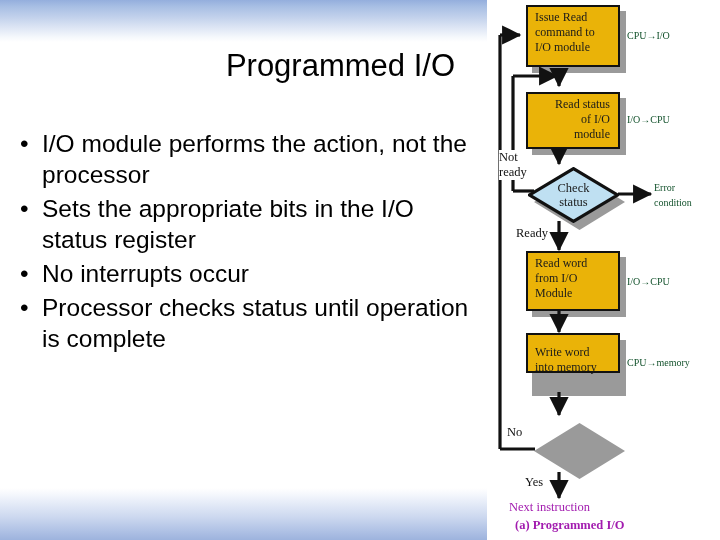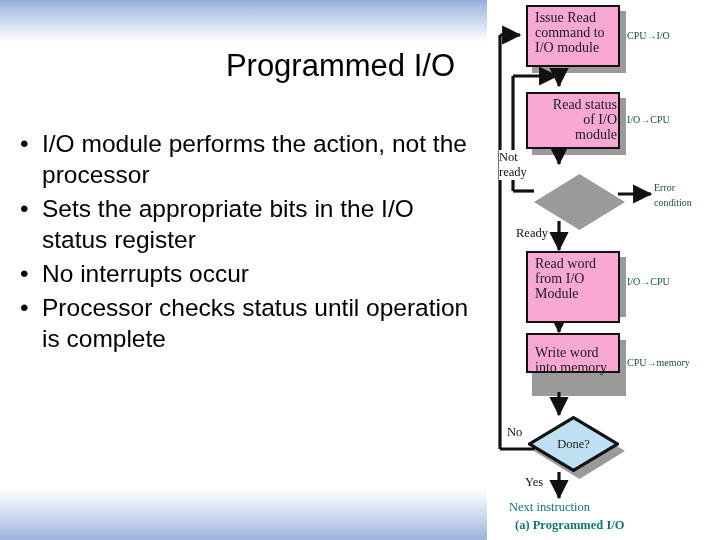--- a/index.html
+++ b/index.html
@@ -76,26 +76,26 @@
   #chart-panel {
     position: absolute;
     left: 487px; top: 0;
     width: 233px; height: 540px;
     background: #ffffff;
     overflow: hidden;
     font-family: "Liberation Serif", serif;
   }
   .node {
     position: absolute;
-    background: #f9a8d4;
+    background: #eab308;
     border: 2px solid #111111;
     color: #1a1a1a;
-    font-size: 14px;
+    font-size: 12px;
     line-height: 15px;
-    padding: 3px 1px 0 7px;
+    padding: 3px 8px 0 7px;
     z-index: 4;
   }
   .shadow {
     position: absolute;
     background: #9a9a9a;
     z-index: 2;
   }
   .diamond-wrap { position: absolute; z-index: 4; }
   .diamond-shape {
     position: absolute;
@@ -140,21 +140,21 @@
     font-size: 12.5px;
     line-height: 14px;
     color: #111111;
     z-index: 6;
     background: #ffffff;
     white-space: nowrap;
   }
   .caption {
     position: absolute;
     font-size: 12.5px;
-    color: #0f766e;
+    color: #a21caf;
     white-space: nowrap;
   }
   .caption.bold { font-weight: bold; }
   svg.wires {
     position: absolute;
     left: 0; top: 0;
     width: 233px; height: 540px;
     z-index: 3;
     overflow: visible;
   }
@@ -233,46 +233,47 @@
     <div class="shadow" style="left:45px; top:98px; width:94px; height:57px;"></div>
     <div class="node" style="left:39px; top:92px; width:94px; height:57px; white-space:pre-line;text-align:right;">Read status
 of I/O
 module</div>
     <div class="sidelabel" style="left:140px; top:112px;">I/O→CPU</div>
 
     <div class="flowlabel" style="left:12px; top:150px; white-space:pre-line; line-height:15px;">Not
 ready</div>
 
     <div class="diamond-shadow" style="left:47px; top:174px; width:91px; height:56px;"></div>
+    <div class="diamond-wrap" style="left:41px; top:167px; width:91px; height:56px;">
+      <div class="diamond-shape"></div>
+      <svg class="diamond-outline" viewBox="0 0 91 56" preserveAspectRatio="none">
+        <polygon points="45.5,1.6 89.4,28 45.5,54.4 1.6,28" fill="none" stroke="#111111" stroke-width="3.2"></polygon>
+      </svg>
+      <div class="diamond-label" style="white-space:pre-line;">Check
+status</div>
+    </div>
     <div class="sidelabel" style="left:167px; top:180px; white-space:pre-line;">Error
 condition</div>
 
     <div class="flowlabel" style="left:29px; top:226px;">Ready</div>
 
     <div class="shadow" style="left:45px; top:257px; width:94px; height:60px;"></div>
-    <div class="node" style="left:39px; top:251px; width:94px; height:72px; white-space:pre-line;">Read word
+    <div class="node" style="left:39px; top:251px; width:94px; height:60px; white-space:pre-line;">Read word
 from I/O
 Module</div>
     <div class="sidelabel" style="left:140px; top:274px;">I/O→CPU</div>
 
     <div class="shadow" style="left:45px; top:340px; width:94px; height:56px;"></div>
     <div class="node" style="left:39px; top:333px; width:94px; height:40px; white-space:pre-line; padding-top:10px;">Write word
 into memory</div>
     <div class="sidelabel" style="left:140px; top:355px;">CPU→memory</div>
 
     <div class="flowlabel" style="left:20px; top:425px;text-align:center;">No</div>
 
     <div class="diamond-shadow" style="left:47px; top:423px; width:91px; height:56px;"></div>
-    <div class="diamond-wrap" style="left:41px; top:416px; width:91px; height:56px;">
-      <div class="diamond-shape"></div>
-      <svg class="diamond-outline" viewBox="0 0 91 56" preserveAspectRatio="none">
-        <polygon points="45.5,1.6 89.4,28 45.5,54.4 1.6,28" fill="none" stroke="#111111" stroke-width="3.2"></polygon>
-      </svg>
-      <div class="diamond-label">Done?</div>
-    </div>
 
     <div class="flowlabel" style="left:38px; top:475px;">Yes</div>
 
     <div class="caption" style="left:22px; top:500px;">Next instruction</div>
     <div class="caption bold" style="left:28px; top:518px;">(a) Programmed I/O</div>
   </div>
 
 </div>
 
 </body></html>

